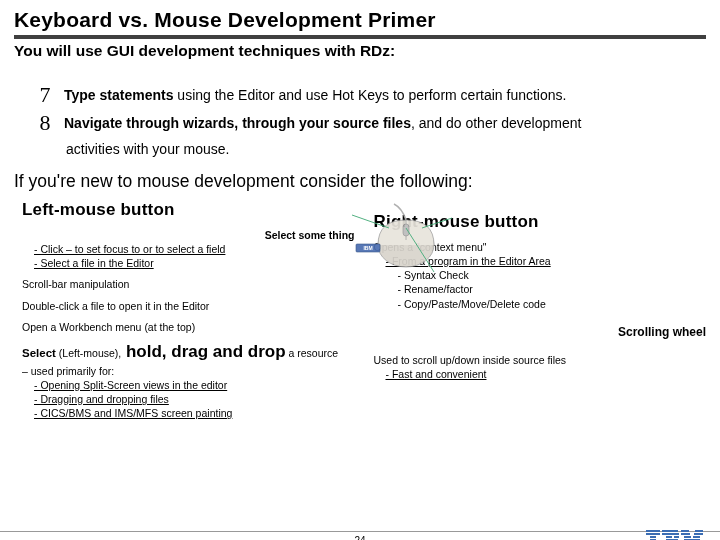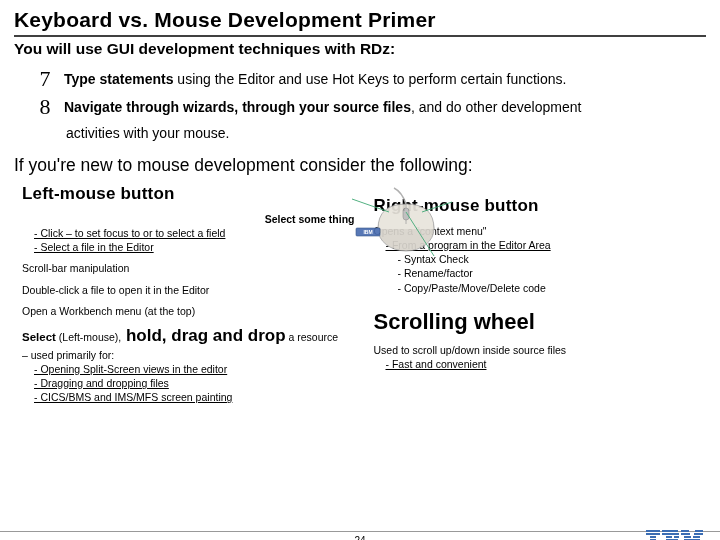--- a/index.html
+++ b/index.html
@@ -11,28 +11,28 @@
     position: relative;
     color: #000;
   }
   .slide {
     padding: 8px 14px 0 14px;
   }
   .title {
     font-size: 21px;
     font-weight: bold;
     letter-spacing: 0.2px;
-    border-bottom: 2px solid #404040;
+    border-bottom: 4px solid #404040;
     padding-bottom: 3px;
     margin-bottom: 3px;
   }
   .subtitle {
     font-size: 15.5px;
     font-weight: bold;
-    margin-bottom: 10px;
+    margin-bottom: 24px;
   }
   .bullet-list {
     margin-left: 20px;
     margin-bottom: 12px;
   }
   .bullet-item {
     display: flex;
     align-items: flex-start;
     margin-bottom: 6px;
   }
@@ -107,24 +107,25 @@
     transform: translateX(-50%);
     font-size: 10px;
     top: 3px;
   }
   .ibm-logo {
     position: absolute;
     right: 16px;
     top: -4px;
   }
   .scrolling-title {
-    font-size: 22px;
+    font-size: 12px;
     font-weight: 900;
     margin-top: 14px;
-    margin-bottom: 8px;
+    margin-bottom: 14px;
+    text-align: right;
   }
 </style>
 </head>
 <body>
 
 <div class="slide">
   <div class="title">Keyboard vs. Mouse Development Primer</div>
   <div class="subtitle">You will use GUI development techniques with RDz:</div>
 
   <div class="bullet-list">

